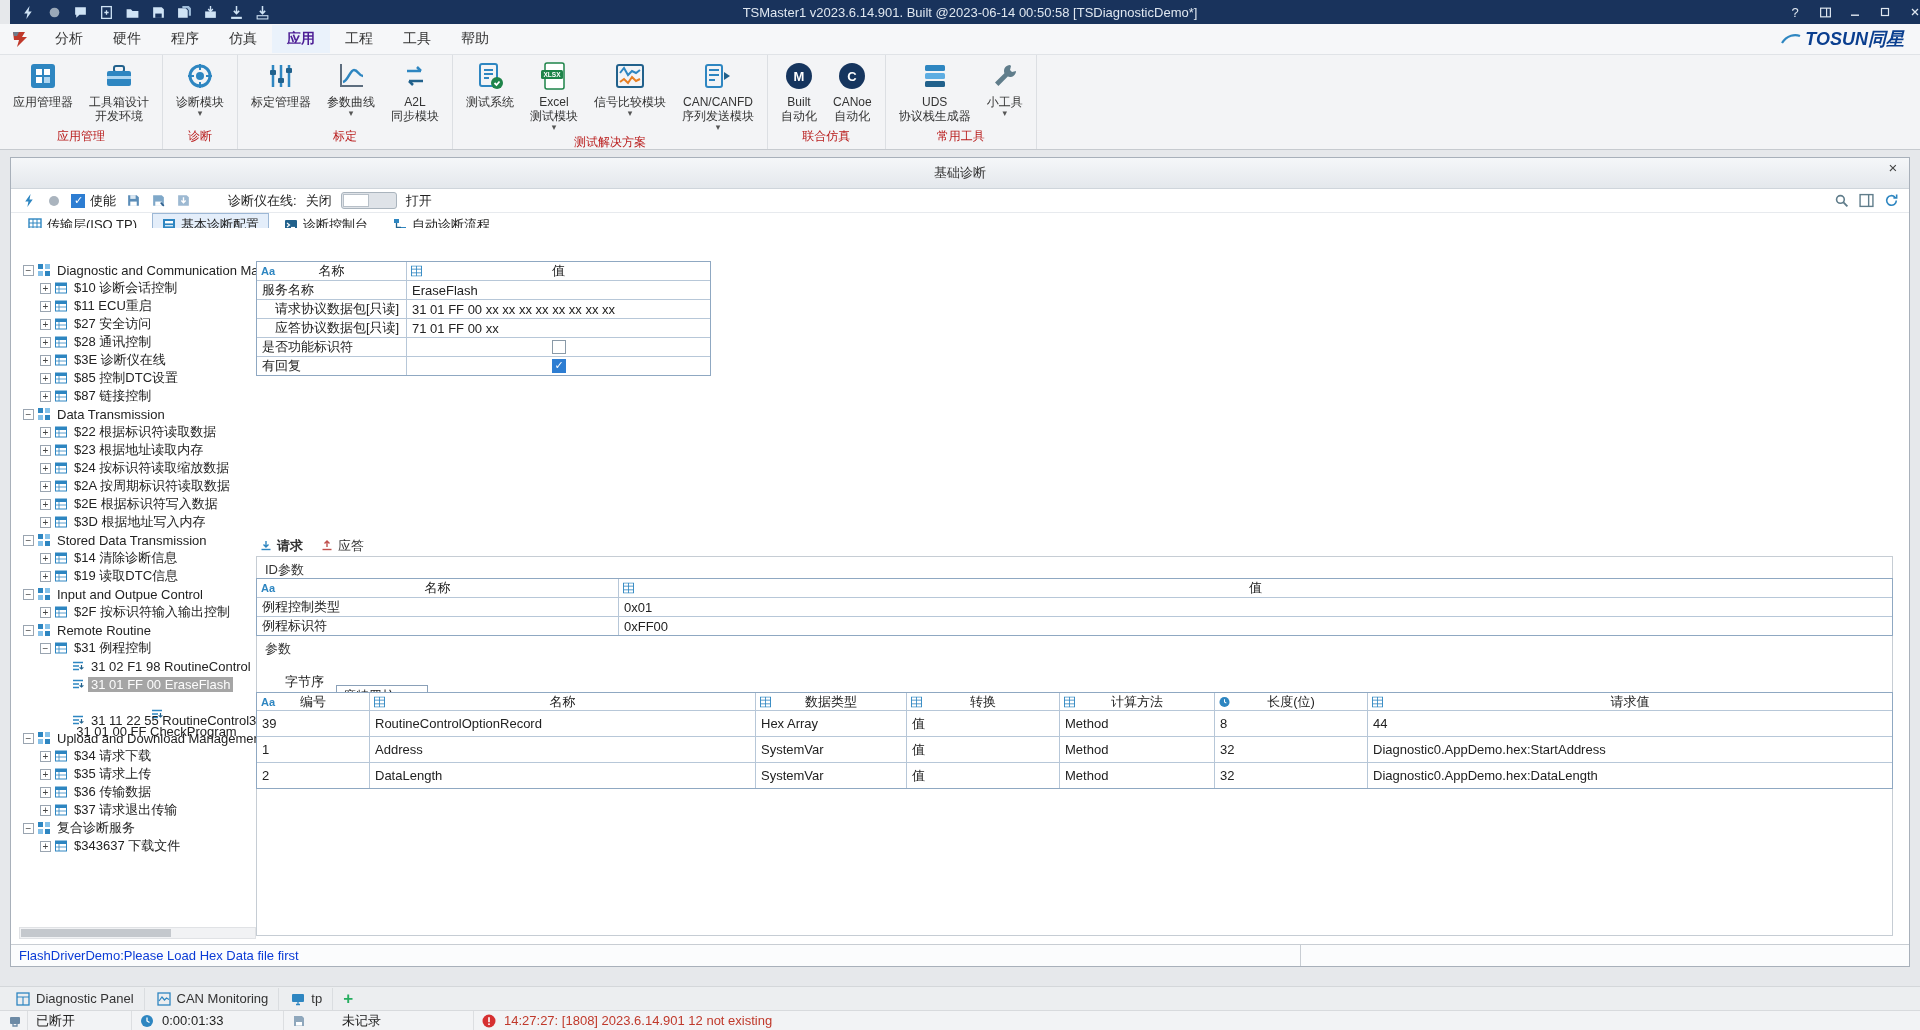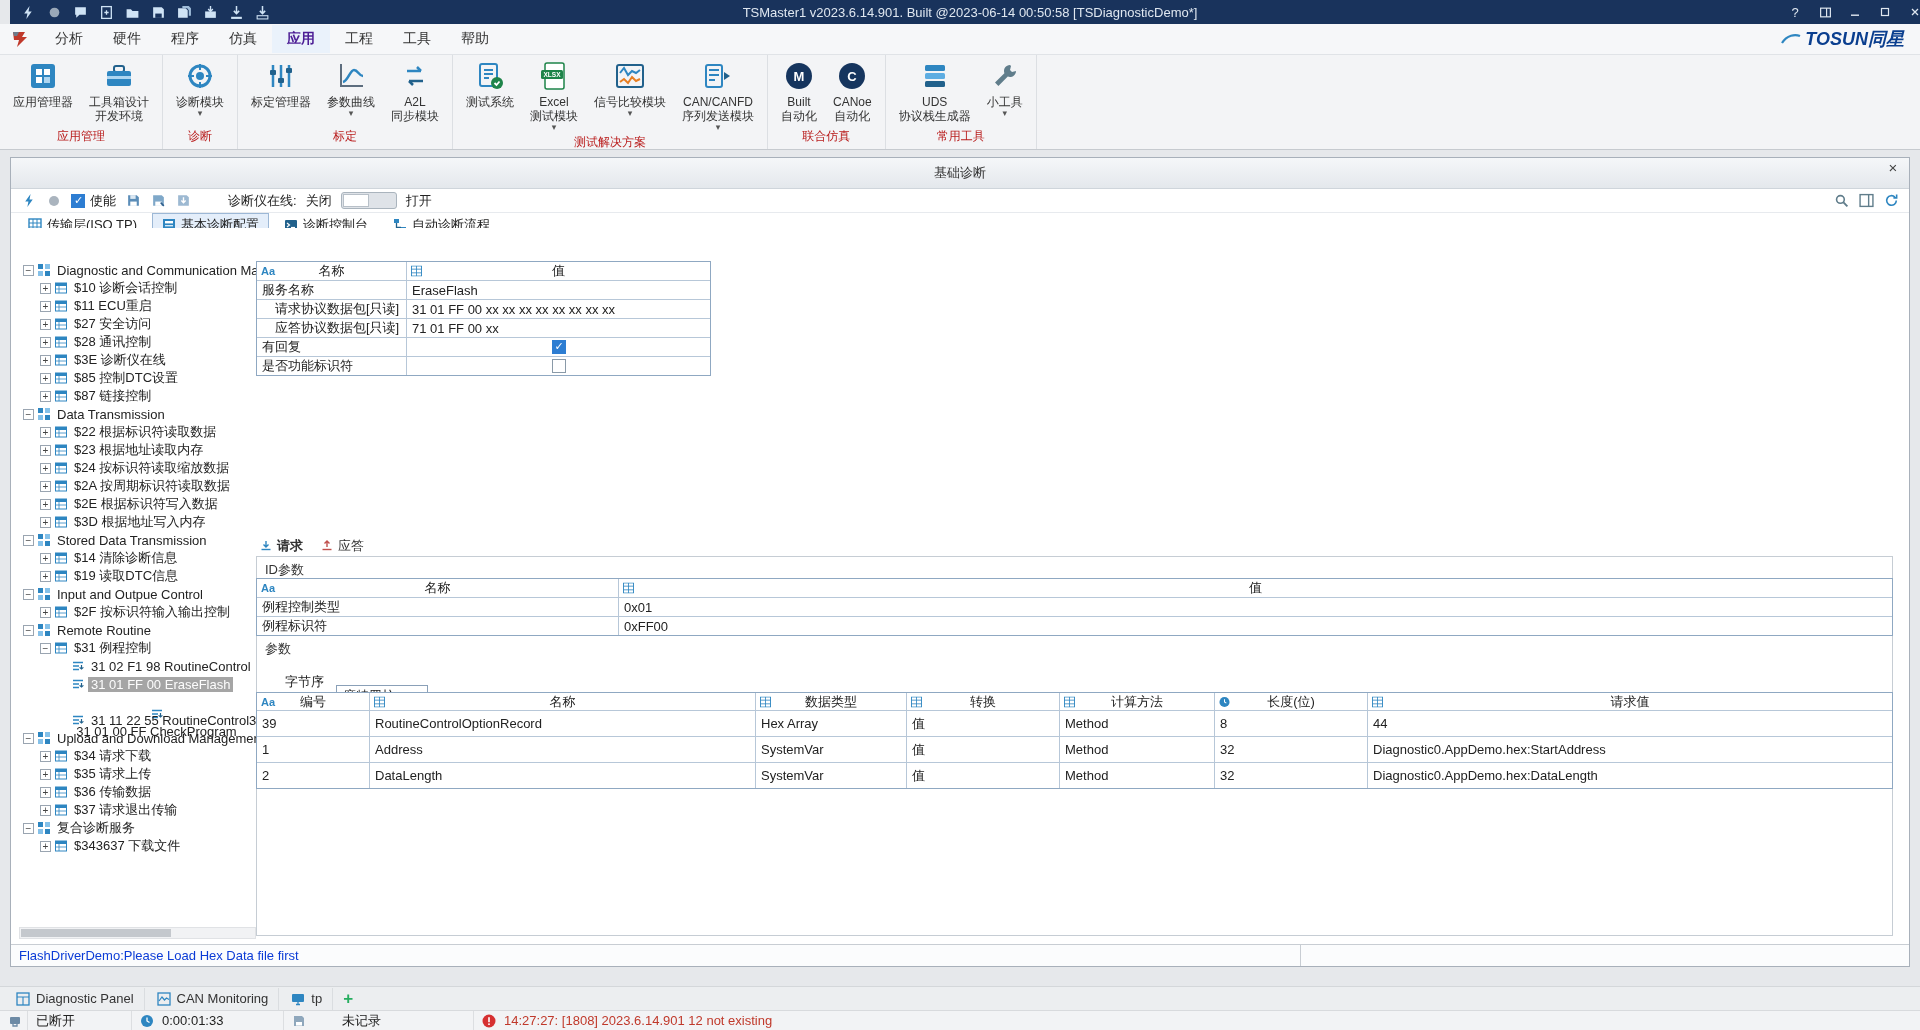--- a/index.html
+++ b/index.html
@@ -994,29 +994,29 @@
           </div>
           <div class="grow-line">
             <div class="gcell c0" style="padding-left: 18px;">请求协议数据包[只读]</div>
             <div class="gcell c1">31 01 FF 00 xx xx xx xx xx xx xx xx</div>
           </div>
           <div class="grow-line">
             <div class="gcell c0" style="padding-left: 18px;">应答协议数据包[只读]</div>
             <div class="gcell c1">71 01 FF 00 xx</div>
           </div>
           <div class="grow-line">
+            <div class="gcell c0">是否功能标识符</div>
+            <div class="gcell c1 center">
+              <span class="cb"></span>
+            </div>
+          </div>
+          <div class="grow-line">
             <div class="gcell c0">有回复</div>
             <div class="gcell c1 center">
               <span class="cb checked"></span>
-            </div>
-          </div>
-          <div class="grow-line">
-            <div class="gcell c0">是否功能标识符</div>
-            <div class="gcell c1 center">
-              <span class="cb"></span>
             </div>
           </div>
         </div>
 
       <div class="rr-tabs">
         <div class="rr-tab active">
           <span class="icon">
               <svg viewBox="0 0 12 12">
                 <path d="M6 1v6M3.5 4.5L6 7l2.5-2.5" stroke="#2e86c1" stroke-width="1.4" fill="none"></path>
                 <path d="M1.5 9.5h9" stroke="#2e86c1" stroke-width="1.4"></path>

